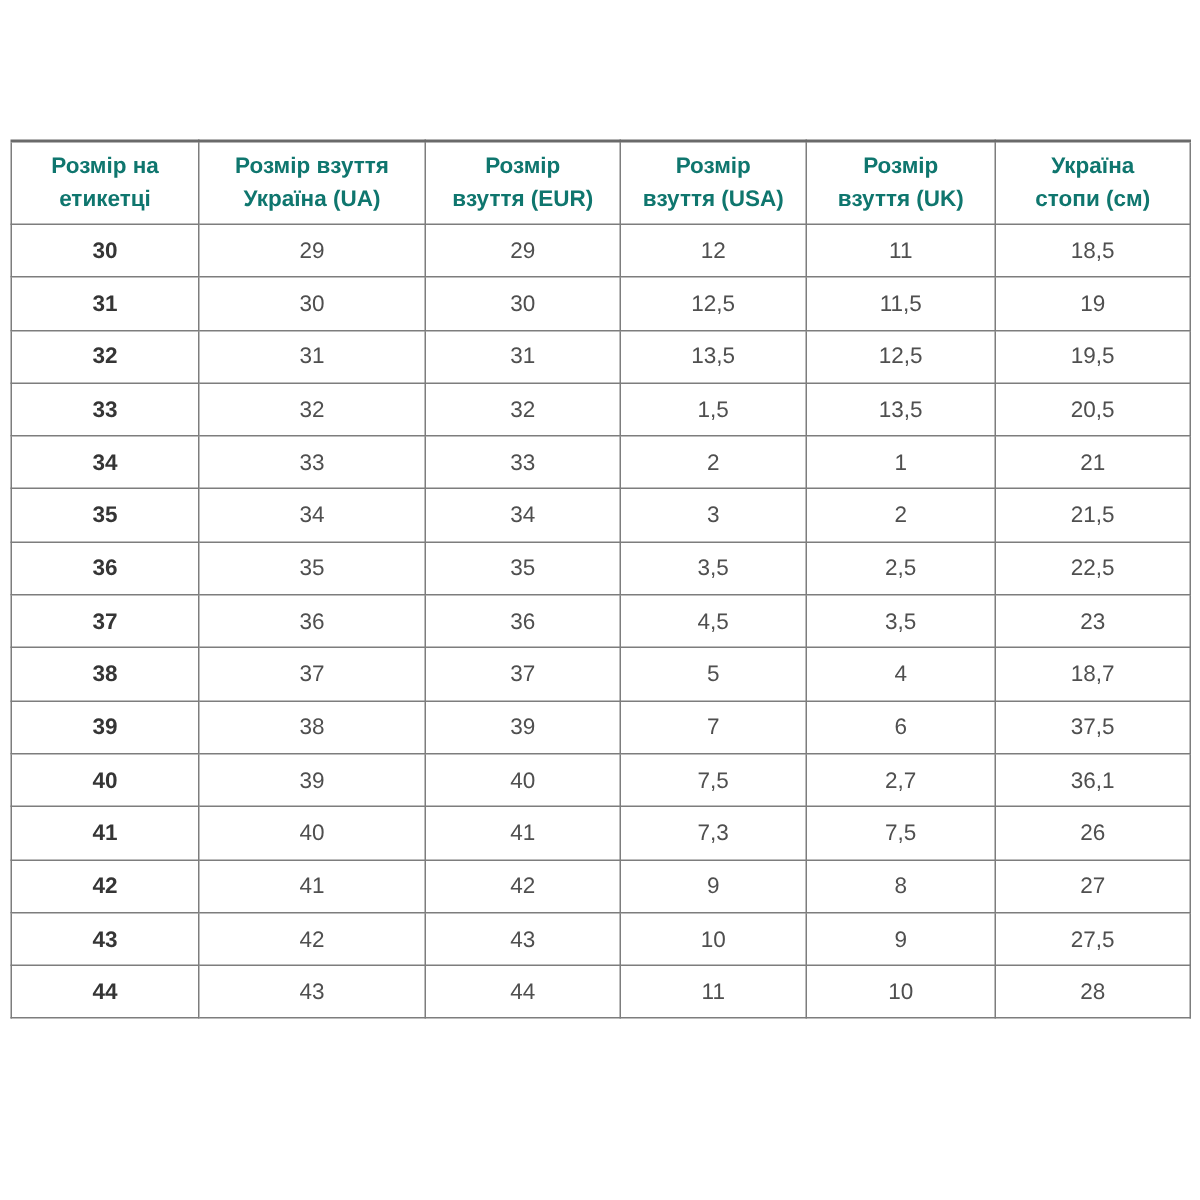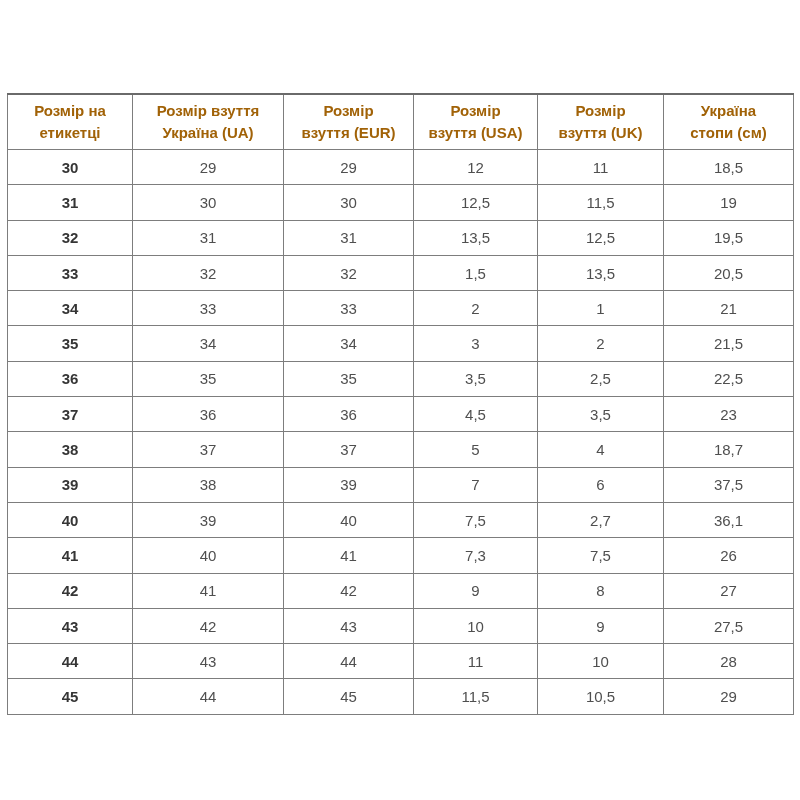--- a/index.html
+++ b/index.html
@@ -31,21 +31,21 @@
     border: 1px solid #7d7d7d;
     text-align: center;
     vertical-align: middle;
     padding: 0;
     overflow: hidden;
   }
   .size-table th {
     height: 54px;
     font-size: 15px;
     font-weight: 700;
-    color: #a16207;
+    color: #0f766e;
     white-space: pre-line;
     line-height: 1.5;
   }
   .size-table td {
     height: 34.3px;
     font-size: 15px;
     font-weight: 400;
     color: #4f4f4f;
   }
   .size-table td.col-label {
@@ -196,23 +196,15 @@
           <td>27,5</td>
         </tr>
         <tr>
           <td class="col-label">44</td>
           <td>43</td>
           <td>44</td>
           <td>11</td>
           <td>10</td>
           <td>28</td>
         </tr>
-        <tr>
-          <td class="col-label">45</td>
-          <td>44</td>
-          <td>45</td>
-          <td>11,5</td>
-          <td>10,5</td>
-          <td>29</td>
-        </tr>
       </tbody>
   </table>
 </div>
 
 </body></html>

